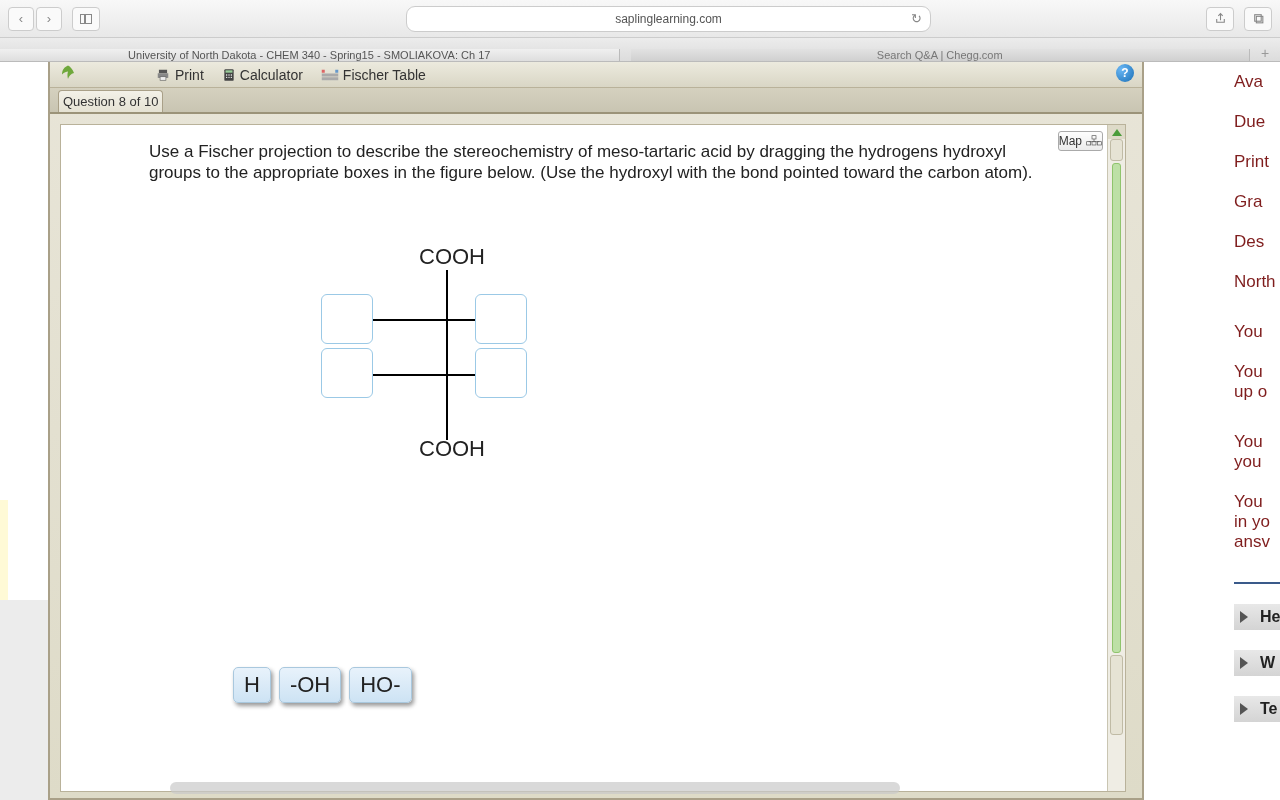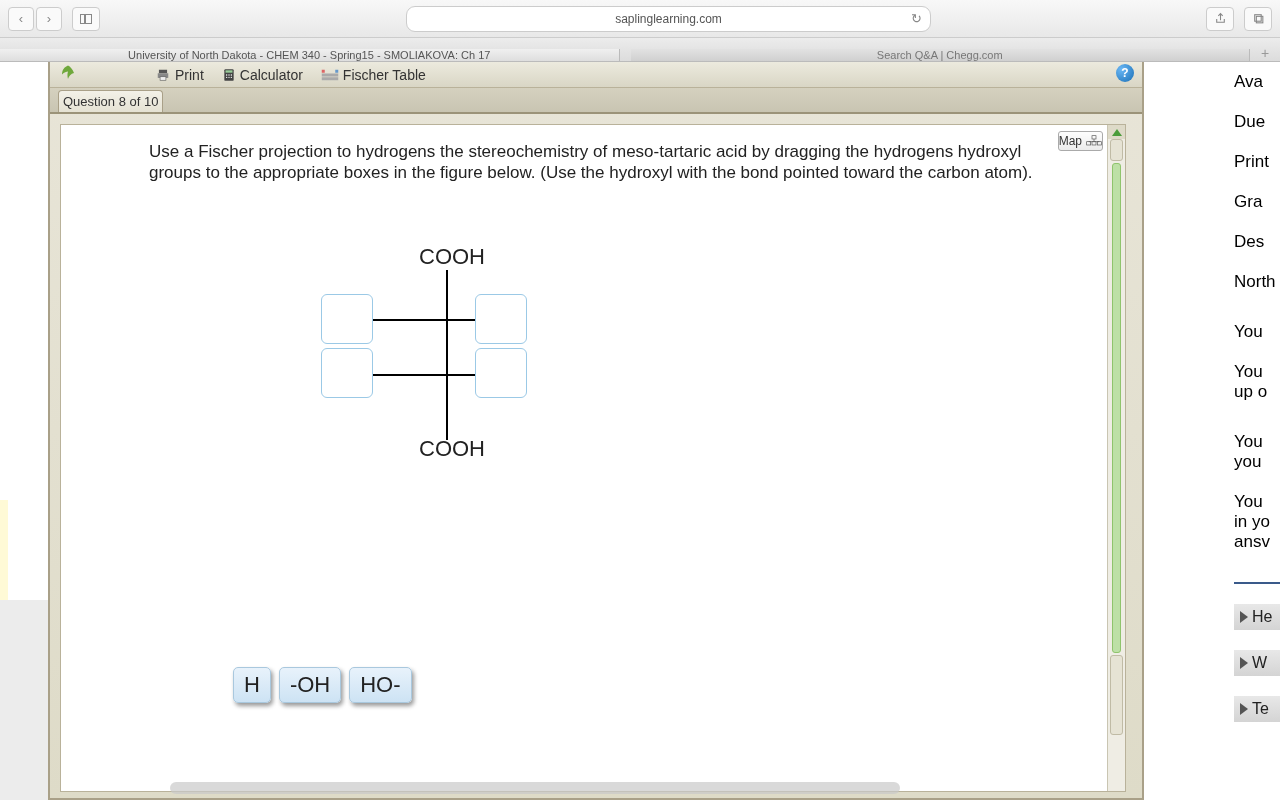--- a/index.html
+++ b/index.html
@@ -225,28 +225,28 @@
     left: 1160px; top:0; width:44px; height:100%;
     background:#fff;
   }
   .right-col {
     position:absolute;
     left: 1204px; top: 0; right: 0; height: 100%;
     background: #fff;
     padding: 10px 0 0 30px;
     overflow:hidden;
   }
-  .rc-line { font-size: 17px; color:#000000; white-space:nowrap; margin-bottom: 20px;}
+  .rc-line { font-size: 17px; color:#7f1d1d; white-space:nowrap; margin-bottom: 20px;}
   .rc-section {
     border-top: 2px solid #3a5a8a;
     padding-top: 10px; margin-top: 30px;
   }
   .rc-sec-head {
-    display:flex; align-items:center; gap:4px;
-    font-size:16px; font-weight:normal; color:#222;
+    display:flex; align-items:center; gap:12px;
+    font-size:16px; font-weight:bold; color:#222;
     background: linear-gradient(#e8e8e8,#d4d4d4);
     padding: 4px 6px;
     margin-top: 10px;
     white-space:nowrap;
   }
   .rc-sec-head .arrow {
     width:0;height:0;border-top:6px solid transparent;border-bottom:6px solid transparent;border-left:8px solid #555;
   }
   .print-icon,.calc-icon,.pt-icon { display:inline-flex; align-items:center; }
 </style>
@@ -352,21 +352,21 @@
             <rect x="9" y="0" width="6" height="5" fill="none" stroke="#555"></rect>
             <line x1="12" y1="5" x2="12" y2="9" stroke="#555"></line>
             <line x1="4" y1="9" x2="20" y2="9" stroke="#555"></line>
             <rect x="1" y="9" width="6" height="5" fill="none" stroke="#555"></rect>
             <rect x="9" y="9" width="6" height="5" fill="none" stroke="#555"></rect>
             <rect x="17" y="9" width="6" height="5" fill="none" stroke="#555"></rect>
           </svg>
       </div>
 
       <div class="question-text">
-        <span>Use a Fischer projection to hydrogens the stereochemistry of </span><span class="meso">meso</span><span>-tartaric acid by dragging the hydrogens hydroxyl groups to the appropriate boxes in the figure below. (Use the hydroxyl with the bond pointed toward the carbon atom).</span>
+        <span>Use a Fischer projection to describe the stereochemistry of </span><span class="meso">meso</span><span>-tartaric acid by dragging the hydrogens hydroxyl groups to the appropriate boxes in the figure below. (Use the hydroxyl with the bond pointed toward the carbon atom).</span>
       </div>
 
       <div class="fischer">
         <div class="f-label-top">COOH</div>
         <div class="f-vline"></div>
         <div class="f-hline1"></div>
         <div class="f-hline2"></div>
         <div class="dropbox db-tl"></div>
         <div class="dropbox db-tr"></div>
         <div class="dropbox db-bl"></div>

